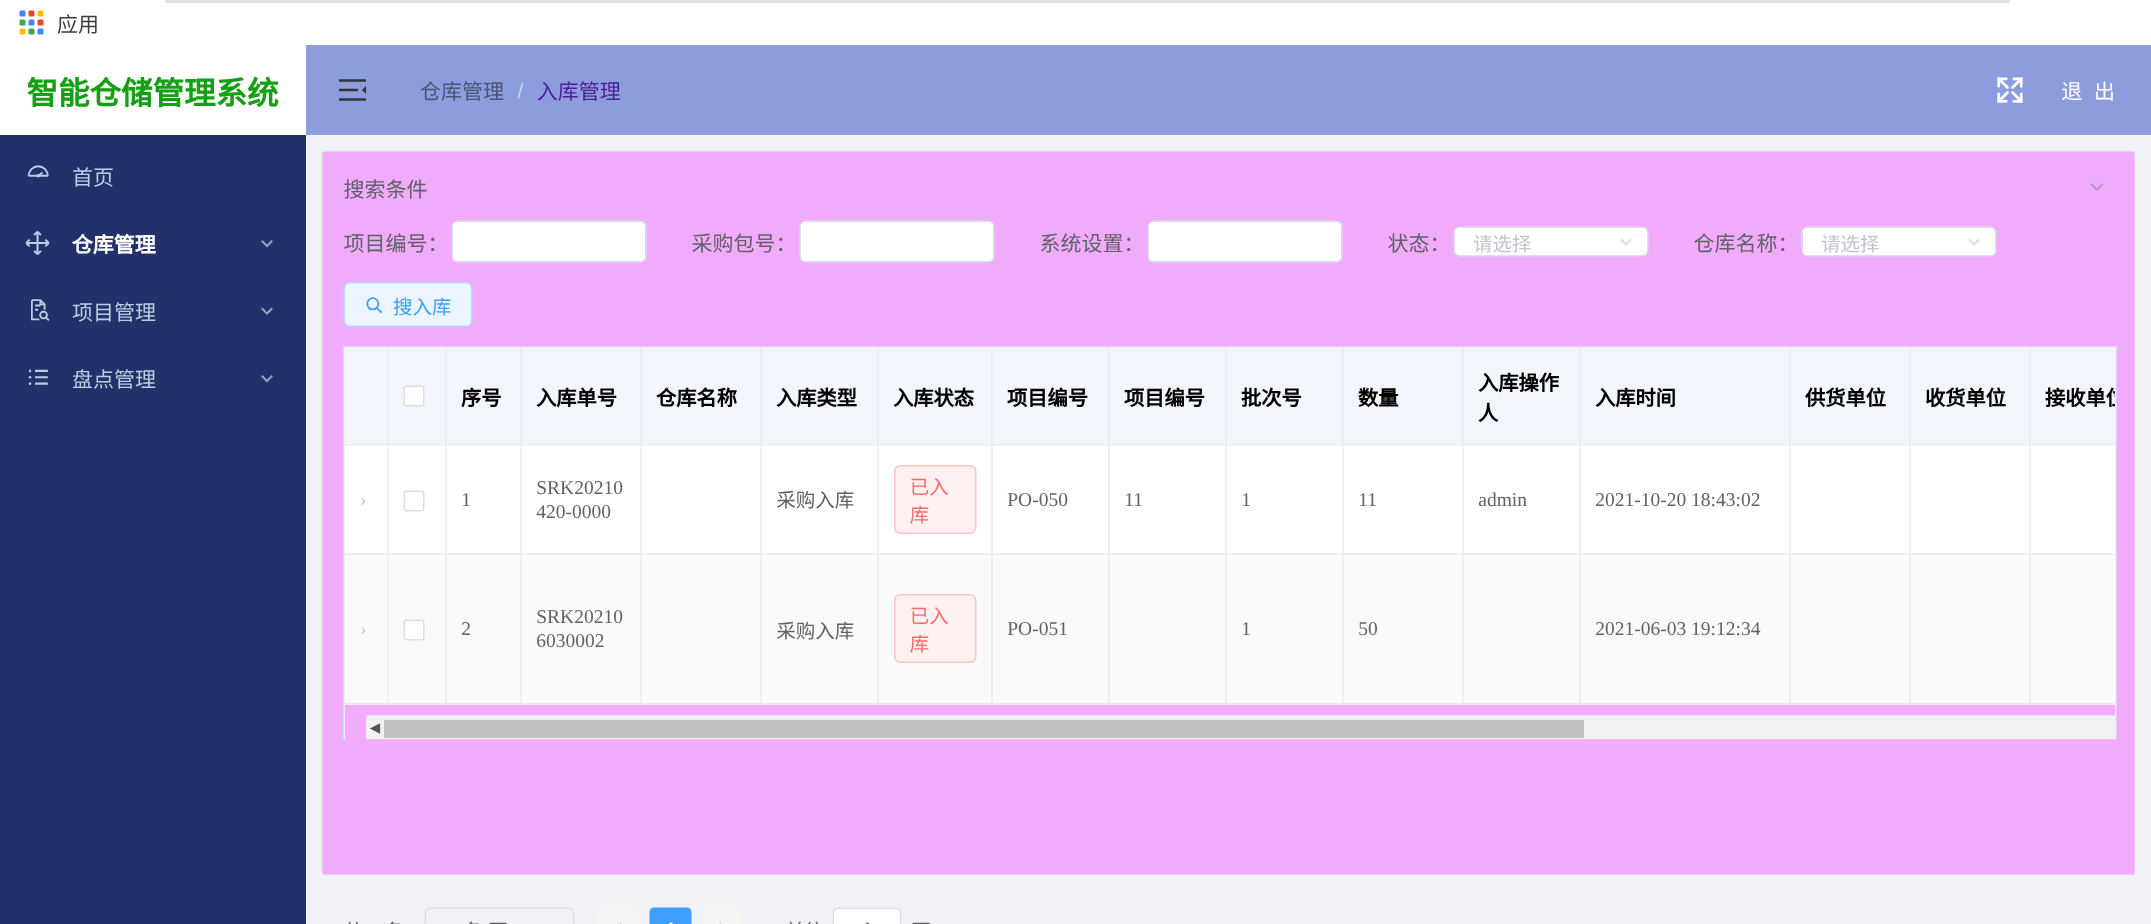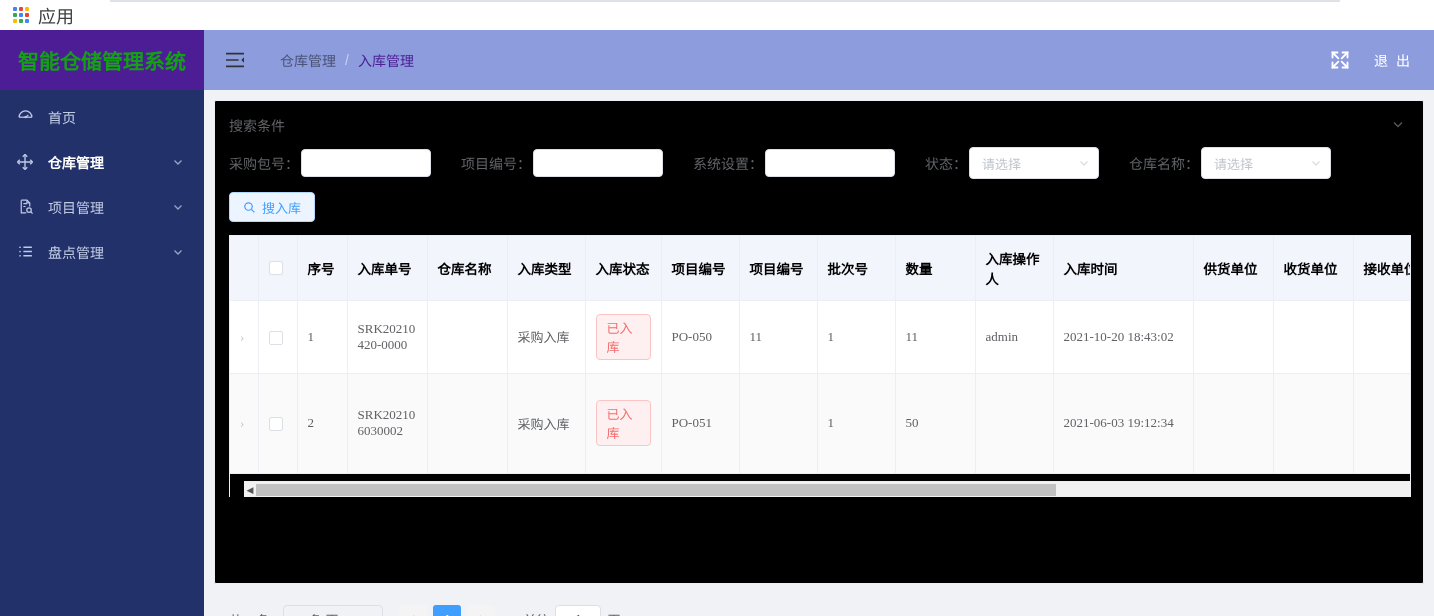--- a/index.html
+++ b/index.html
@@ -35,32 +35,32 @@
   .apps-icon i { display: block; width: 4px; height: 4px; border-radius: 1px; }
   .apps-icon i:nth-child(1){ background:#4285f4; }
   .apps-icon i:nth-child(2){ background:#ea4335; }
   .apps-icon i:nth-child(3){ background:#fbbc05; }
   .apps-icon i:nth-child(4){ background:#34a853; }
   .apps-icon i:nth-child(5){ background:#4285f4; }
   .apps-icon i:nth-child(6){ background:#ea4335; }
   .apps-icon i:nth-child(7){ background:#fbbc05; }
   .apps-icon i:nth-child(8){ background:#34a853; }
   .apps-icon i:nth-child(9){ background:#4285f4; }
-  .apps-label { font-size: 18px; color: #3c4043; }
+  .apps-label { font-size: 14px; color: #3c4043; }
 
   
   .sidebar {
     position: absolute; left: 0; top: 30px;
     width: 204px; height: 586px;
     background: #23316b;
   }
   .logo {
     height: 60px; display: flex; align-items: center;
     justify-content: center;
-    background: #4c1d95;
+    background: #ffffff;
   }
   .logo-text {
     color: #14a014; font-weight: bold; font-size: 21px;
     letter-spacing: 0px; white-space: nowrap;
   }
   .menu { padding-top: 4px; }
   .menu-item {
     height: 45px; display: flex; align-items: center;
     padding: 0 20px 0 14px; color: #bfcbe3; cursor: pointer;
     position: relative;
@@ -95,21 +95,21 @@
 
   
   .main {
     position: absolute; left: 204px; top: 90px;
     width: 1230px; height: 526px;
     background: #f0f2f5;
     padding: 10px;
     overflow: hidden;
   }
   .card {
-    background: #000000; border: 1px solid #ebeef5;
+    background: #f0abfc; border: 1px solid #ebeef5;
     border-radius: 2px;
     width: 1210px; height: 484px;
     padding: 0 0 0 0;
     position: relative;
   }
 
   
   .search-head {
     display: flex; align-items: center;
     padding: 14px 16px 0 14px;
@@ -128,21 +128,21 @@
   .field { display: flex; align-items: center; margin-right: 30px; white-space: nowrap; }
   .field > label { font-size: 14px; color: #606266; margin-right: 2px; }
   .inp {
     width: 130px; height: 28px;
     border: 1px solid #dcdfe6; border-radius: 4px;
     padding: 0 10px; font-size: 13px; color: #606266;
     outline: none; background: #fff;
     font-family: "Liberation Sans", sans-serif;
   }
   .sel {
-    width: 130px; height: 32px;
+    width: 130px; height: 20px;
     border: 1px solid #dcdfe6; border-radius: 4px;
     display: flex; align-items: center; justify-content: space-between;
     padding: 0 8px 0 12px; cursor: pointer; background: #fff;
   }
   .sel .sel-ph { font-size: 13px; color: #c0c4cc; }
   .sel .chev { width: 12px; height: 12px; opacity:.55; }
 
   .btn-row { padding: 13px 14px 0 14px; }
   .btn-search {
     display: inline-flex; align-items: center; gap: 6px;
@@ -370,26 +370,26 @@
     <div class="search-head">
       <span class="search-title">搜索条件</span>
       <svg class="collapse-chev" viewBox="0 0 14 14" fill="none" stroke="#909399" stroke-width="1.3">
           <path d="M3 5.5L7 9.5l4-4"></path>
         </svg>
     </div>
 
     <div class="search-row">
 
       <div class="field">
+        <label>项目编号：</label>
+        <input class="inp" type="text" value="" style="">
+      </div>
+
+      <div class="field">
         <label>采购包号：</label>
-        <input class="inp" type="text" value="" style="">
-      </div>
-
-      <div class="field">
-        <label>项目编号：</label>
         <input class="inp" type="text" value="" style="">
       </div>
 
       <div class="field">
         <label>系统设置：</label>
         <input class="inp" type="text" value="" style="">
       </div>
 
       <div class="field">
         <label>状态：</label>

